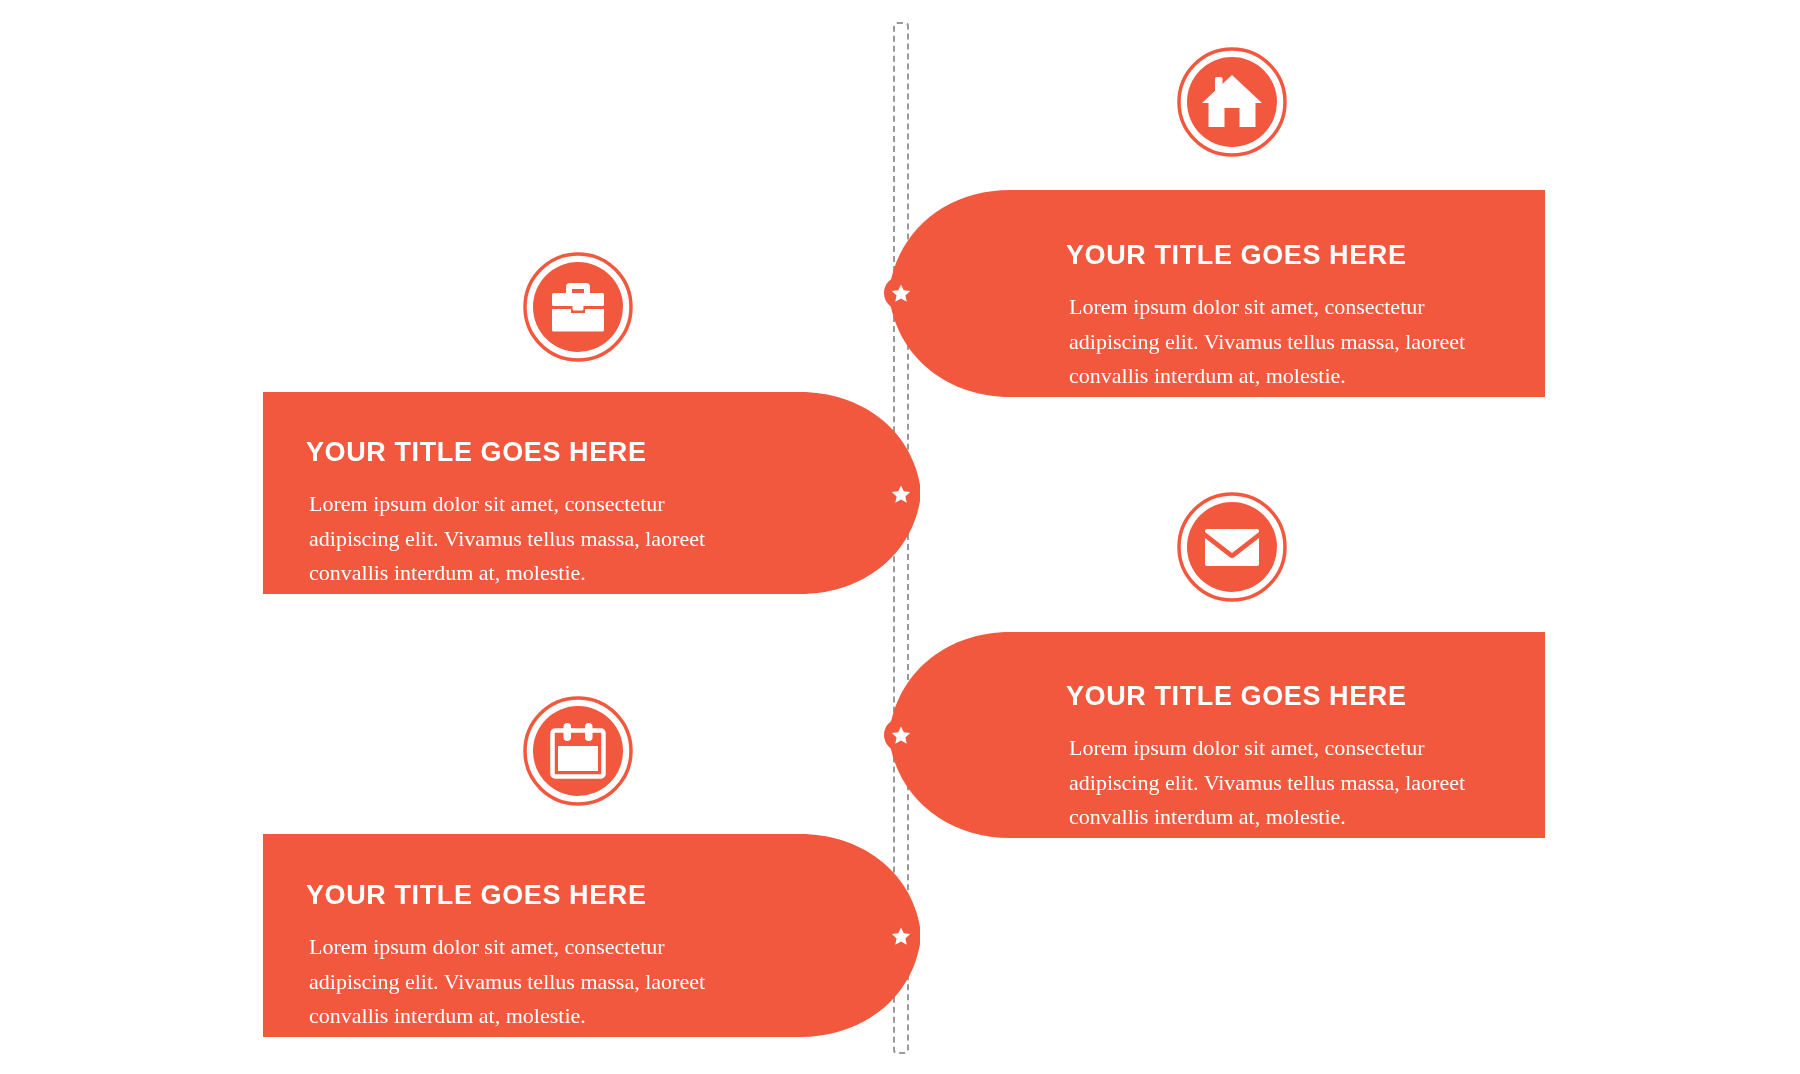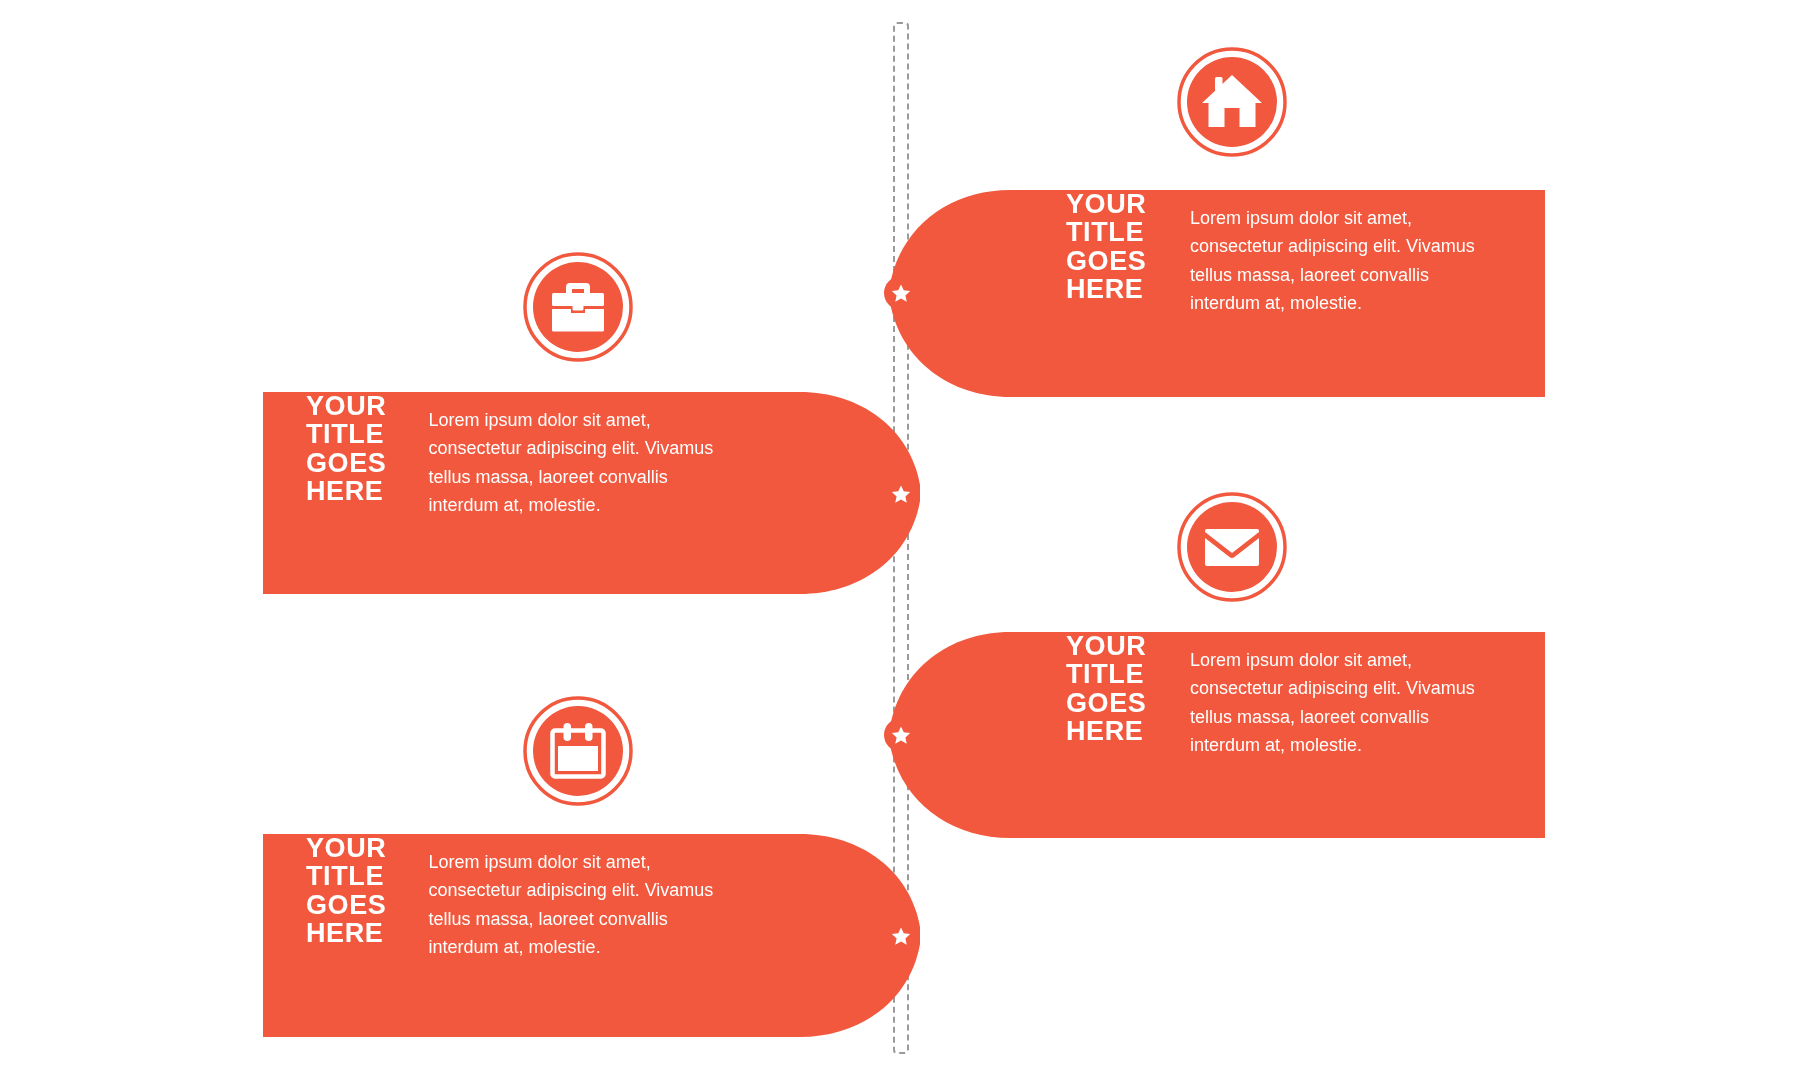--- a/index.html
+++ b/index.html
@@ -52,39 +52,40 @@
     position: absolute;
     background: #F1583E;
     z-index: 3;
     box-sizing: border-box;
   }
   .card-inner {
     position: absolute;
     top: 0;
     height: 100%;
     display: flex;
-    flex-direction: row;
+    flex-direction: column;
     justify-content: flex-end;
     box-sizing: border-box;
   }
   .card-title {
     color: #ffffff;
     font-size: 27px;
     font-weight: bold;
     letter-spacing: 0.6px;
     margin: 0 0 17px 0;
     line-height: 1.05;
   }
   .card-body {
     color: #ffffff;
-    font-size: 18px;
+    font-size: 22px;
     line-height: 1.58;
-    margin: 14px;
+    margin: 3px;
     font-weight: normal;
     max-width: 455px;
+    font-family: Liberation Serif, serif;
   }
 
   
   .pointer {
     position: absolute;
     width: 120px;
     height: 100%;
     top: 0;
     overflow: hidden;
     pointer-events: none;

